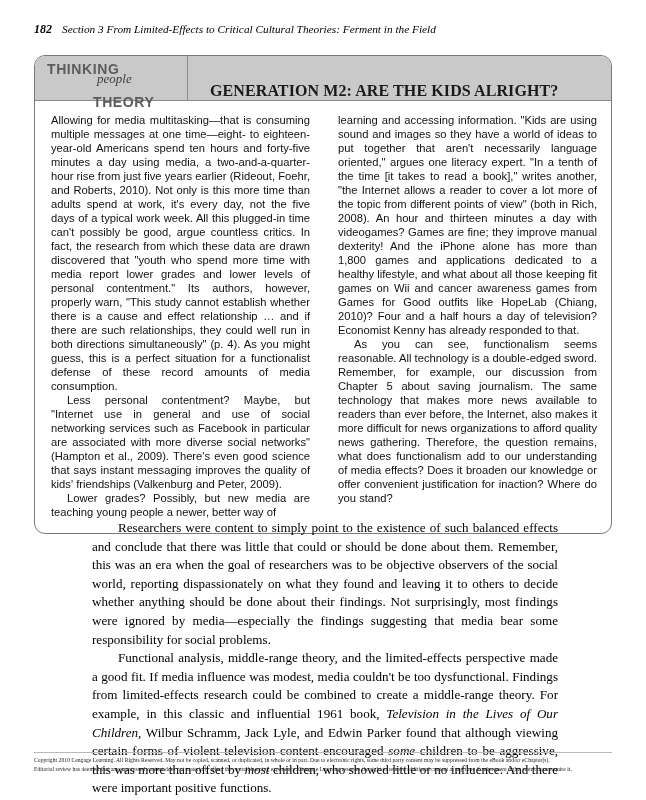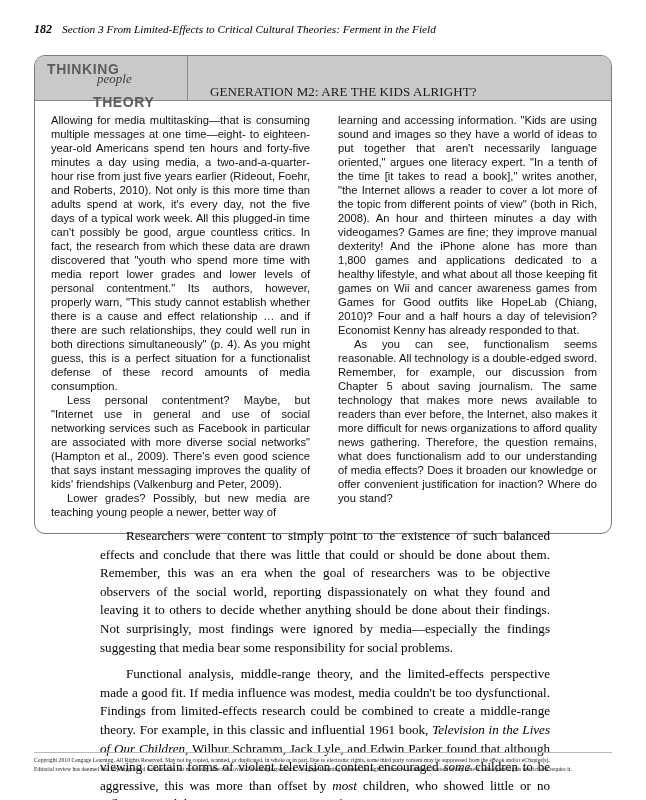--- a/index.html
+++ b/index.html
@@ -101,22 +101,22 @@
   .brand-sep {
     width: 1px;
     height: 44px;
     background: #8a8a8a;
     flex: 0 0 1px;
   }
   .feature-title {
     flex: 1 1 auto;
     padding-left: 22px;
     font-family: "Liberation Serif", serif;
-    font-weight: normal;
-    font-size: 13px;
+    font-weight: bold;
+    font-size: 16px;
     color: #1a1a1a;
     letter-spacing: 0.1px;
   }
 
   .feature-body {
     padding: 12px 16px 14px 16px;
     display: flex;
     gap: 28px;
   }
   .col {
@@ -138,21 +138,21 @@
   }
 
   
   .body-text {
     position: absolute;
     left: 92px;
     top: 519px;
     width: 466px;
   }
   .body-text p {
-    margin: 8px;
+    margin: 0;
     font-family: "Liberation Serif", serif;
     font-size: 13.1px;
     line-height: 18.6px;
     text-align: justify;
     text-indent: 26px;
     color: #000;
   }
   .body-text p + p {
     margin-top: 0px;
   }

